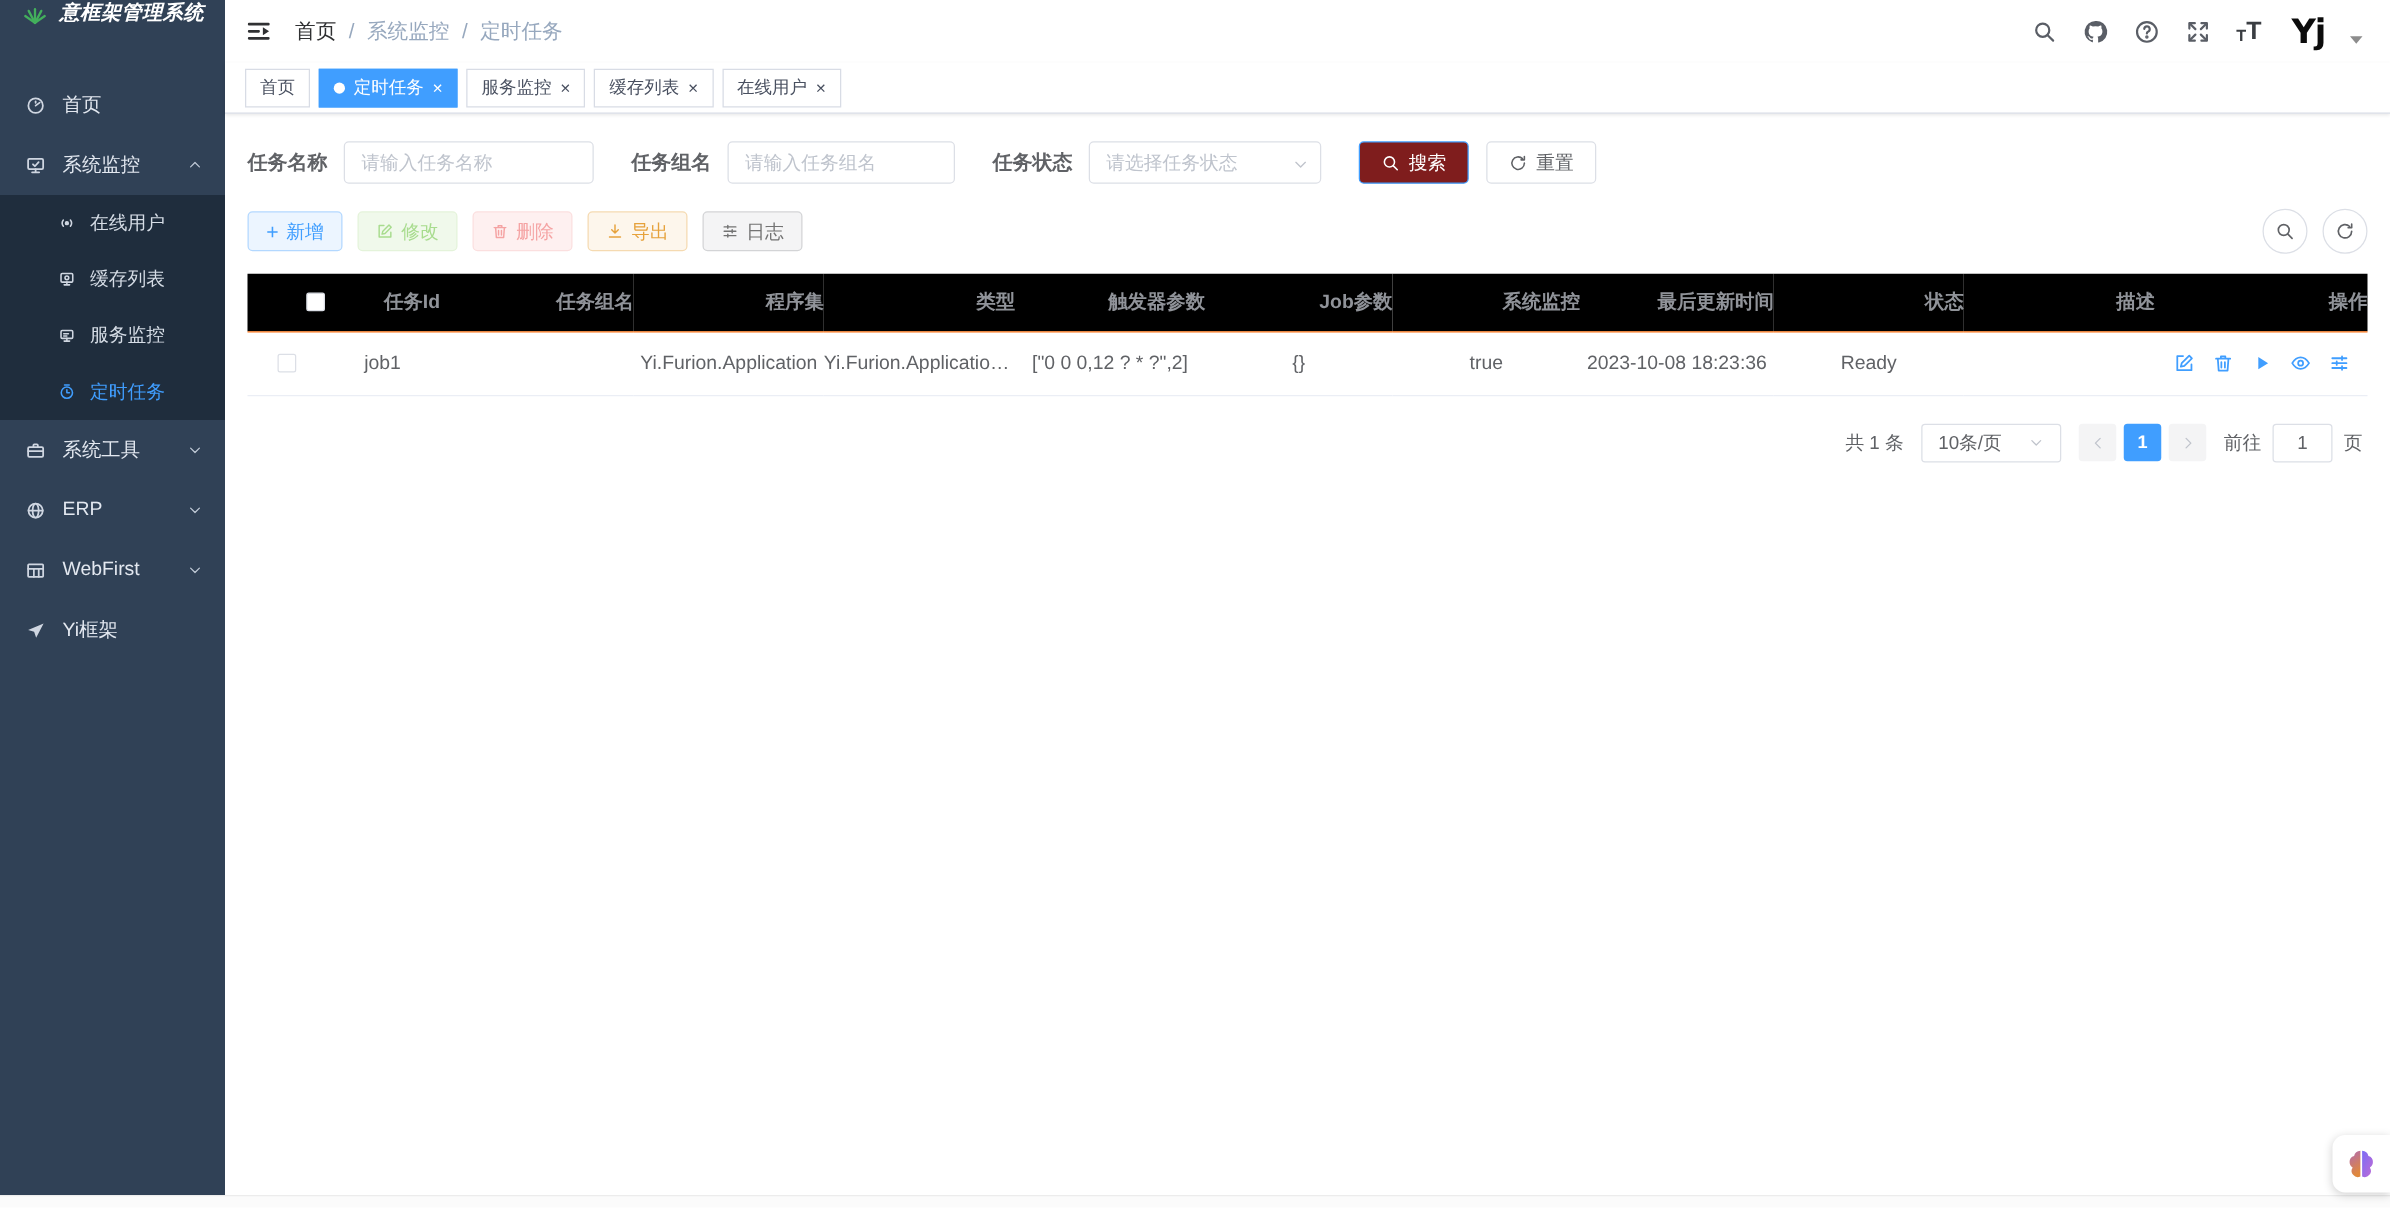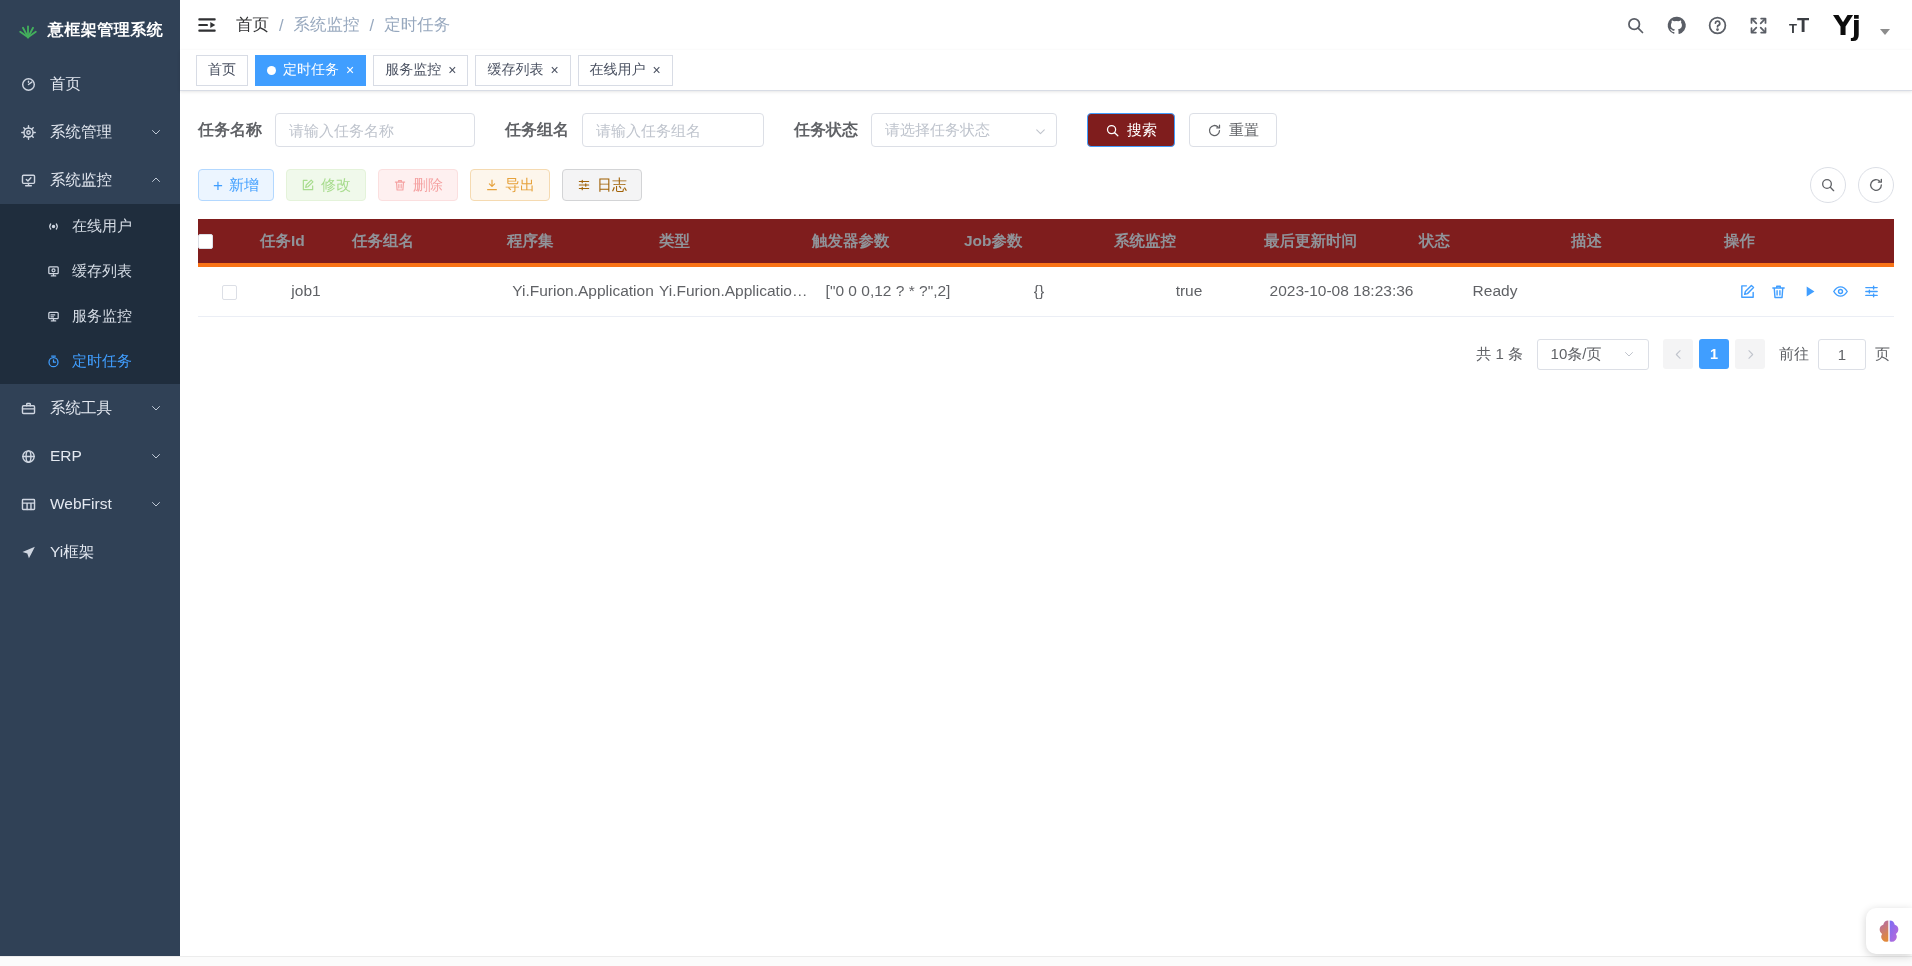--- a/index.html
+++ b/index.html
@@ -2,21 +2,21 @@
 <html><head>
 <meta charset="utf-8">
 <style>
   * { margin:0; padding:0; box-sizing:border-box; }
   html,body { width:1912px; height:966px; overflow:hidden; background:#fff;
     font-family:"Liberation Sans","DejaVu Sans",sans-serif; }
   .app { display:flex; width:1912px; height:956px; }
 
   
   .sidebar { width:180px; height:956px; background:#304156; flex-shrink:0; color:#dfe4ec; }
-  .logo-row { height:60px; display:flex; align-items:center; justify-content:center; gap:9px; }
+  .logo-row { height:60px; display:flex; align-items:flex-start; justify-content:center; gap:9px;font-style:italic; }
   .logo-title { color:#fff; font-weight:bold; font-size:16px; letter-spacing:.5px; }
   .menu-item { height:48px; display:flex; align-items:center; padding:0 18px 0 20px;
     font-size:15.5px; color:#e3e8f0; cursor:pointer; }
   .menu-item .mi-ic { width:17px; height:17px; margin-right:13px; flex-shrink:0; color:#cfd6e1; }
   .menu-item .chev { margin-left:auto; width:12px; height:12px; color:#bfc9d6; }
   .submenu { background:#1f2d3d; }
   .submenu .menu-item { height:45px; padding-left:46px; font-size:15px; color:#d6dde6; }
   .submenu .menu-item .mi-ic { width:15px; height:15px; margin-right:11px; }
   .submenu .menu-item.active, .submenu .menu-item.active .mi-ic { color:#409eff; }
 
@@ -70,31 +70,31 @@
 
   
   .toolbar { display:flex; align-items:center; margin-top:20px; }
   .tbtn { height:32px; display:inline-flex; align-items:center; gap:6px; padding:0 14px;
     border-radius:4px; font-size:15px; cursor:pointer; border:1px solid transparent; margin-right:12px; }
   .tbtn .bic { width:14px; height:14px; }
   .tbtn-add    { background:#ecf5ff; border-color:#b3d8ff; color:#409eff; }
   .tbtn-edit   { background:#f0f9eb; border-color:#e4f3da; color:#a8dc8e; cursor:not-allowed; }
   .tbtn-del    { background:#fef0f0; border-color:#fbdfdf; color:#f5a3a3; cursor:not-allowed; }
   .tbtn-export { background:#fdf6ec; border-color:#f5dab1; color:#e6a23c; }
-  .tbtn-log    { background:#f4f4f5; border-color:#d3d4d6; color:#a16207; }
+  .tbtn-log    { background:#f4f4f5; border-color:#d3d4d6; color:#737373; }
   .tbtn-add .plus { font-size:17px; line-height:1; font-weight:400; }
   .tool-right { margin-left:auto; display:flex; gap:12px; }
   .circle-btn { width:36px; height:36px; border-radius:50%; border:1px solid #dcdfe6; background:#fff;
     display:flex; align-items:center; justify-content:center; color:#606266; cursor:pointer; }
   .circle-btn svg { width:16px; height:16px; }
 
   
   table { width:100%; border-collapse:collapse; table-layout:fixed; margin-top:16px; }
-  th { background:#7f1d1d; color:#909399; font-size:15.5px; font-weight:bold; height:46px;
-    border-bottom:4px solid #f97316; text-align:left; }
+  th { background:#000000; color:#909399; font-size:15.5px; font-weight:bold; height:46px;
+    border-bottom:1px solid #f97316; text-align:right; }
   td { height:51px; color:#606266; font-size:15.5px; border-bottom:1px solid #ebeef5;
     text-align:center; overflow:hidden; text-overflow:ellipsis; white-space:nowrap; }
   .cb { display:inline-block; width:15px; height:15px; border:1px solid #dcdfe6; border-radius:2px;
     background:#fff; vertical-align:middle; cursor:pointer; }
   .ops { display:flex; align-items:center; justify-content:center; gap:14px; color:#409eff; }
   .ops .op { width:17px; height:17px; cursor:pointer; display:inline-flex; }
   .ops svg { width:17px; height:17px; }
 
   
   .pagination { display:flex; align-items:center; justify-content:flex-end; margin-top:22px;
@@ -142,31 +142,20 @@
 
     <div class="menu-item">
       <svg class="mi-ic stroke" viewBox="0 0 24 24">
         <circle cx="12" cy="12" r="8.2"></circle>
           <path d="M12 12 L16.6 8.6"></path>
           <path d="M12 7.2v1.6"></path>
         </svg>
       <span>首页</span>
     </div>
 
-    <div class="menu-item">
-      <svg class="mi-ic stroke" viewBox="0 0 24 24">
-        <circle cx="12" cy="12" r="6.4"></circle>
-          <circle cx="12" cy="12" r="2.4"></circle>
-        <path d="M18.8 12h2.7M5.2 12H2.5M12 5.2V2.5M12 18.8v2.7M16.8 16.8l1.9 1.9M7.2 7.2L5.3 5.3M16.8 7.2l1.9-1.9M7.2 16.8l-1.9 1.9"></path>
-        </svg>
-      <span>系统管理</span>
-      <svg class="chev stroke" viewBox="0 0 24 24">
-          <path d="M5 9l7 7 7-7"></path>
-        </svg>
-    </div>
 
     <div class="menu-item">
       <svg class="mi-ic stroke" viewBox="0 0 24 24">
         <rect x="3.5" y="4.5" width="17" height="11.5" rx="1.5"></rect>
           <path d="M9 10.5l2.2 2.2L15.4 8"></path>
           <path d="M12 16v3.5M8 19.5h8"></path>
         </svg>
       <span>系统监控</span>
       <svg class="chev stroke" viewBox="0 0 24 24">
           <path d="M5 15l7-7 7 7"></path>

